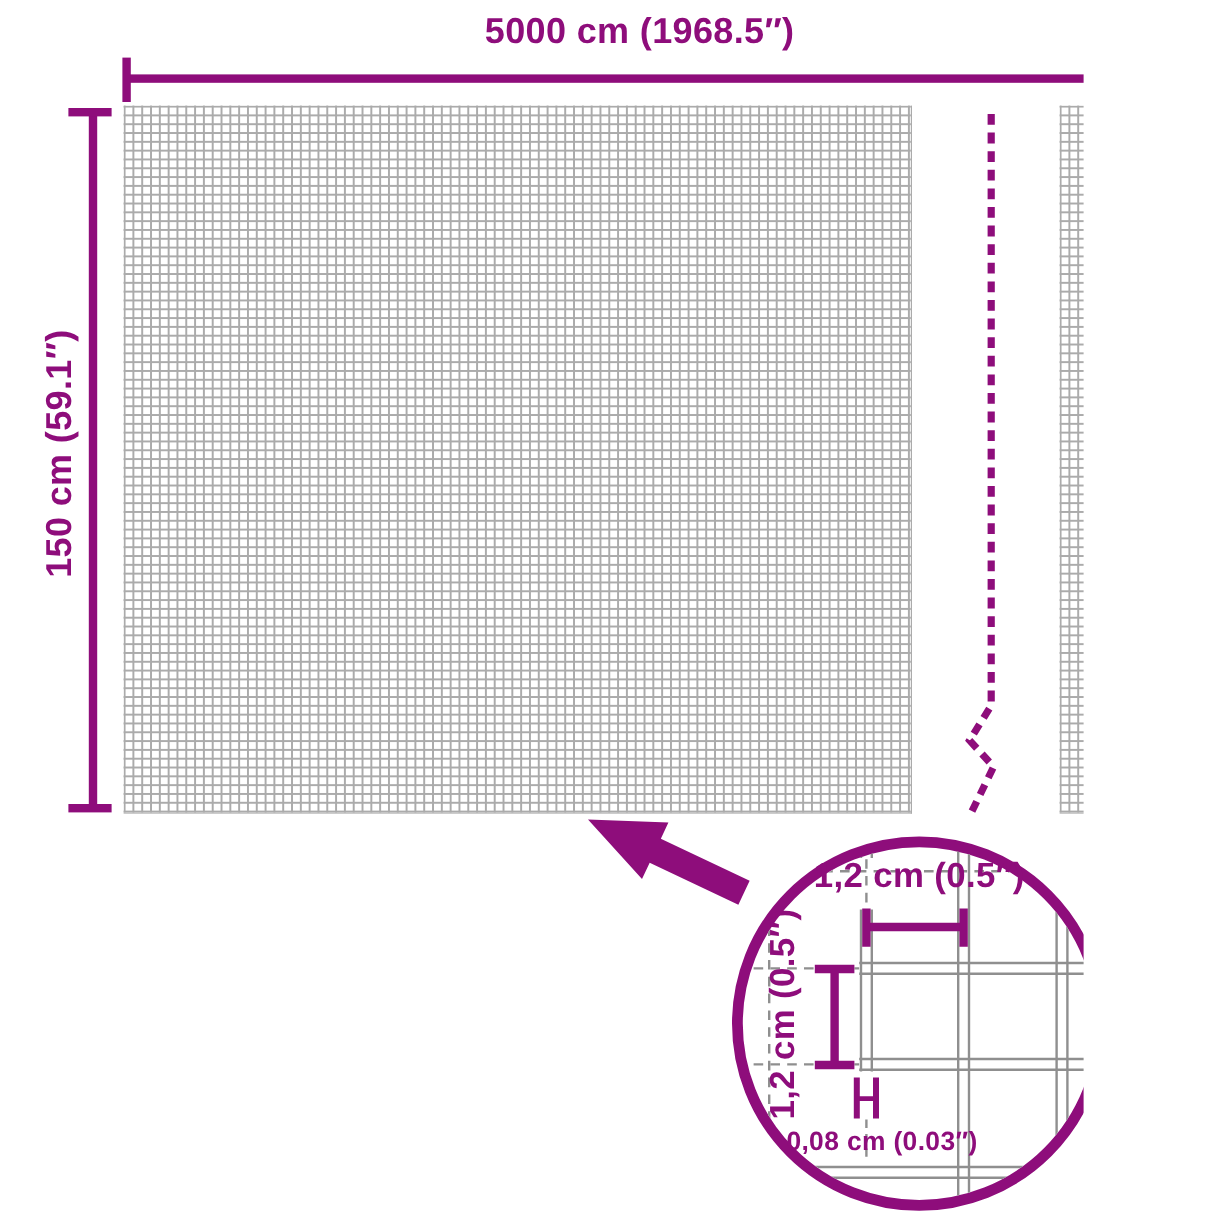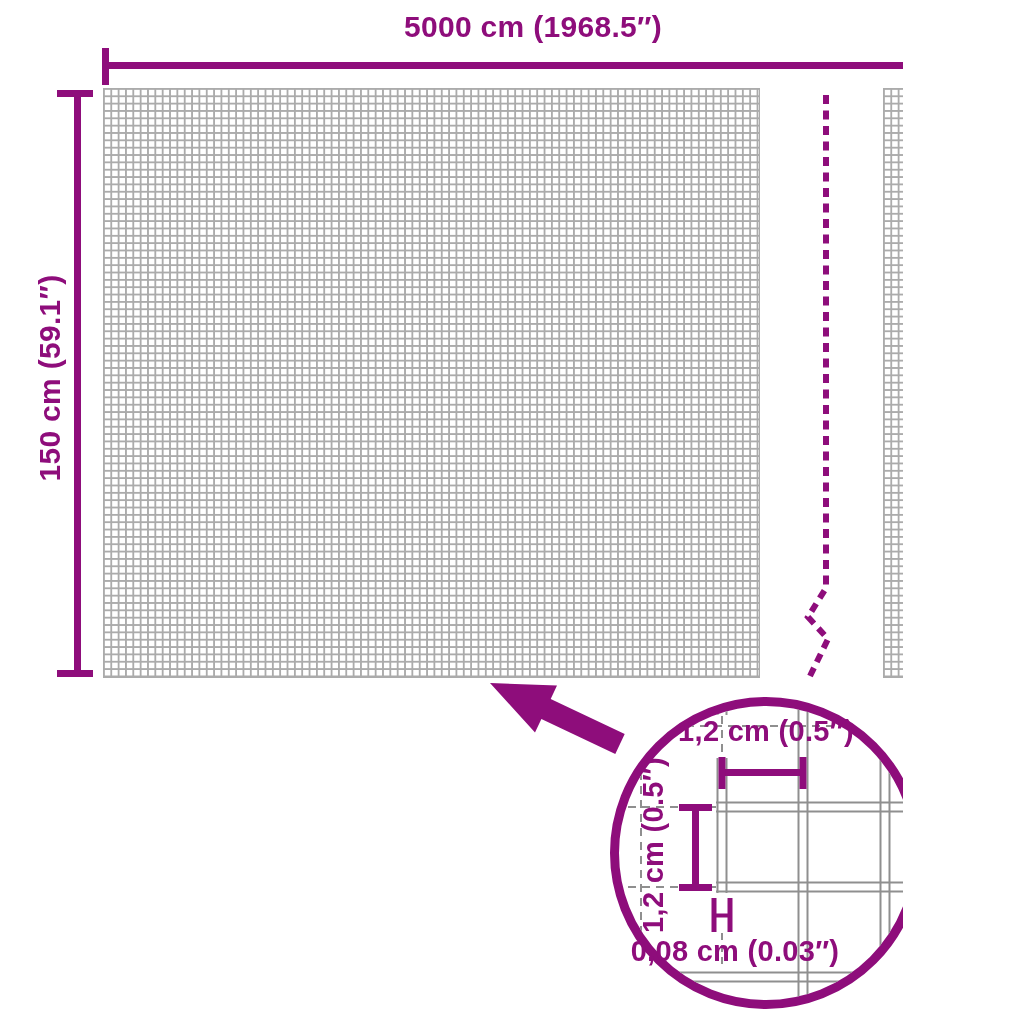--- a/index.html
+++ b/index.html
@@ -38,21 +38,21 @@
     letter-spacing:.3px;
     color:var(--accent);
     white-space:nowrap;
     transform:translate(-50%,-50%);
   }
   .dim-label.rot{transform:translate(-50%,-50%) rotate(-90deg);}
   #width-label{left:533px;top:27px;}
   #height-label{left:50px;top:378px;}
   #detail-width-label{left:766px;top:731px;font-size:29px;}
   #detail-height-label{left:653px;top:845px;font-size:29px;}
-  #wire-thickness-label{left:735px;top:951px;font-size:29px;}
+  #wire-thickness-label{left:735px;top:951px;font-size:22px;}
 </style>
 </head>
 <body>
 
 <div id="stage">
 
   <div id="mesh-main" class="mesh"></div>
   <div id="mesh-right" class="mesh"></div>
 
   <svg id="overlay-svg" width="1024" height="1024" viewBox="0 0 1024 1024">

